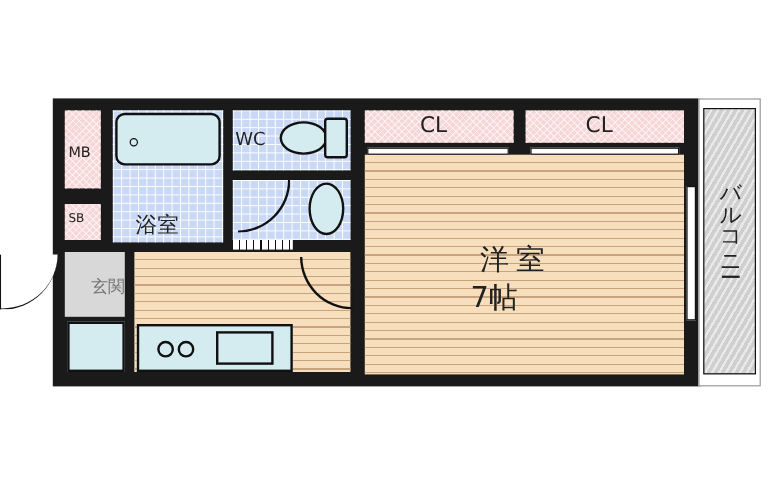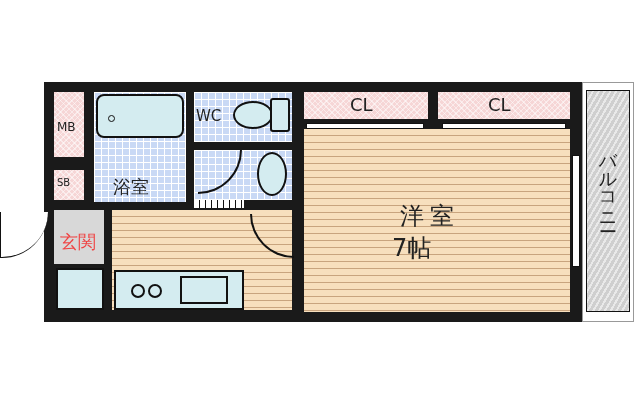--- a/index.html
+++ b/index.html
@@ -34,21 +34,21 @@
 <div class="lbl" style="left:196px;top:107px;font-size:15px;">WC</div>
 <div class="fixture" style="left:233px;top:101px;width:40px;height:28px;border-radius:50%;"></div>
 <div class="fixture" style="left:270px;top:98px;width:20px;height:34px;border-radius:3px;"></div>
 
 <div class="abs tile" style="left:194px;top:150px;width:98px;height:50px;"></div>
 <div class="fixture" style="left:257px;top:152px;width:30px;height:44px;border-radius:50%;"></div>
 <div class="abs" style="left:198px;top:150px;width:44px;height:44px;border-right:2px solid #111;border-bottom:2px solid #111;border-radius:0 0 44px 0;box-sizing:border-box;"></div>
 <div class="abs" style="left:194px;top:200px;width:50px;height:8px;background:repeating-linear-gradient(90deg,#fff 0 5px,#111 5px 6px);"></div>
 
 <div class="abs gray" style="left:54px;top:210px;width:50px;height:54px;"></div>
-<div class="lbl" style="left:60px;top:230px;font-size:18px;color:#ef4444;">玄関</div>
+<div class="lbl" style="left:76px;top:230px;font-size:14px;color:#737373;">玄関</div>
 <div class="abs" style="left:0px;top:212px;width:48px;height:46px;border:1.5px solid #111;border-left:none;border-top:none;border-radius:0 0 0 46px;background:#fff;box-sizing:border-box;transform:scaleX(-1);"></div>
 
 <div class="fixture" style="left:56px;top:268px;width:48px;height:42px;"></div>
 
 <div class="abs wood" style="left:112px;top:210px;width:180px;height:100px;"></div>
 <div class="fixture" style="left:114px;top:270px;width:130px;height:40px;"></div>
 <div class="abs" style="left:131px;top:284px;width:10px;height:10px;border:2px solid #111;border-radius:50%;"></div>
 <div class="abs" style="left:148px;top:284px;width:10px;height:10px;border:2px solid #111;border-radius:50%;"></div>
 <div class="abs" style="left:180px;top:276px;width:48px;height:28px;border:2px solid #111;box-sizing:border-box;"></div>
 <div class="abs" style="left:250px;top:214px;width:44px;height:44px;border-left:2px solid #111;border-bottom:2px solid #111;border-radius:0 0 0 44px;box-sizing:border-box;"></div>

